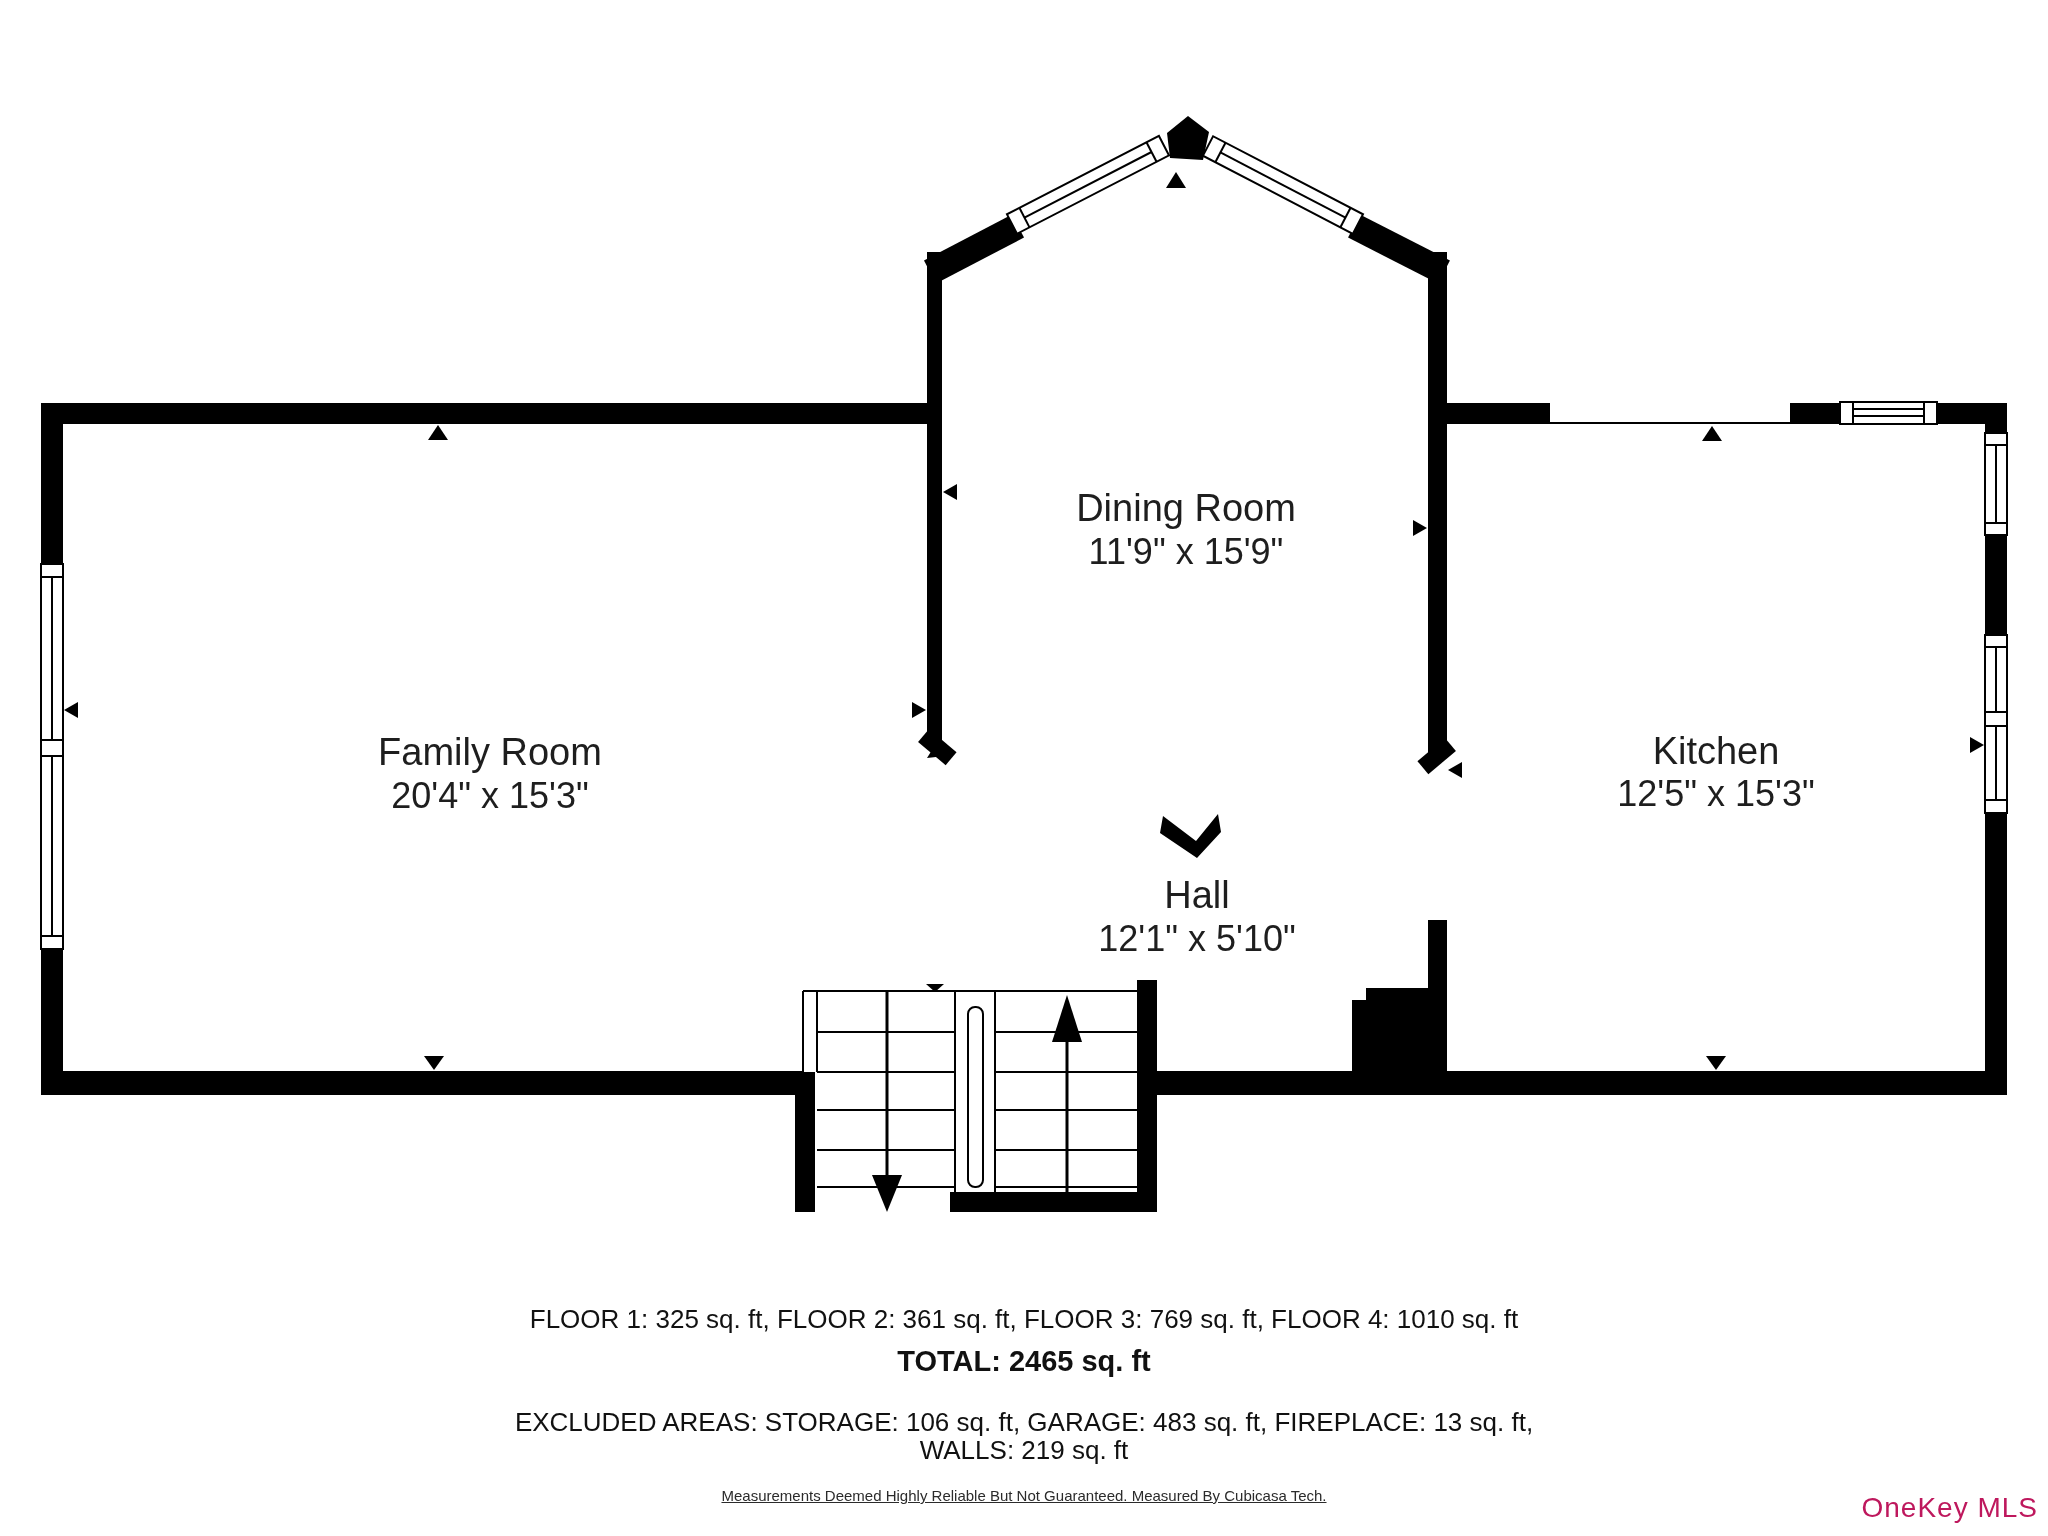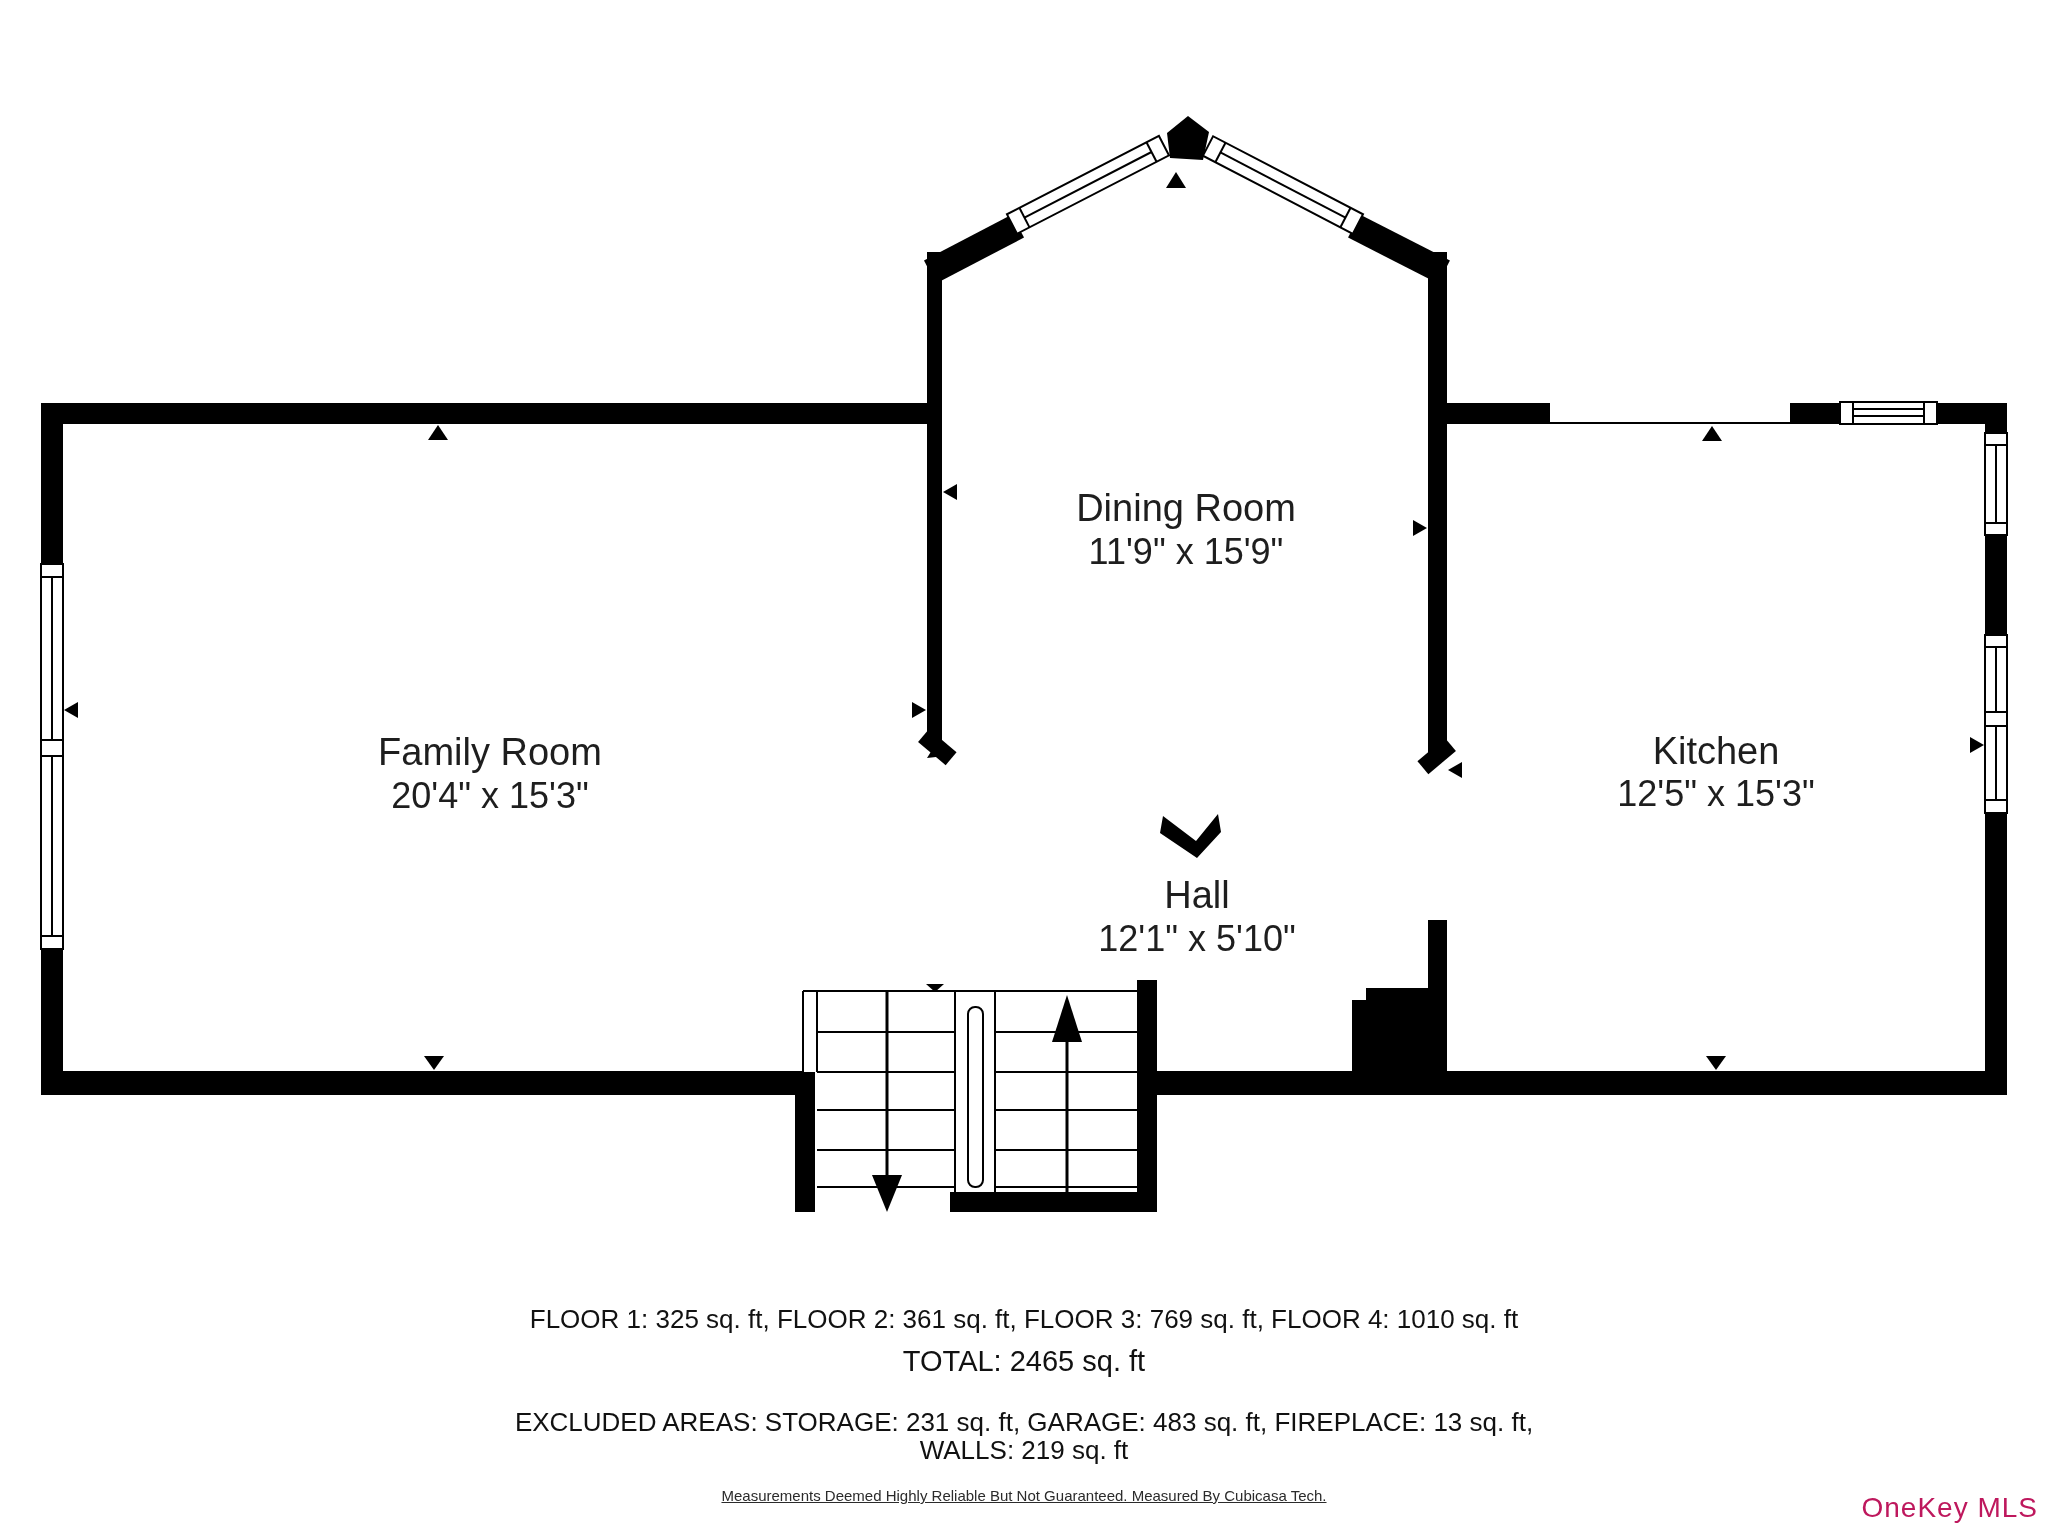--- a/index.html
+++ b/index.html
@@ -3,21 +3,21 @@
 <meta charset="utf-8">
 <style>
   html,body{margin:0;padding:0;background:#ffffff;}
   body{width:2048px;height:1536px;position:relative;overflow:hidden;
        font-family:"Liberation Sans", sans-serif;}
   .plan{position:absolute;left:0;top:0;}
   svg text{fill:#1e1e1e;}
   .room-title{font-size:38px;}
   .room-dims{font-size:36px;}
   .footer{position:absolute;left:0;width:2048px;text-align:center;color:#111;}
-  .footer-total{top:1346px;font-size:29px;font-weight:normal;line-height:30px;}
+  .footer-total{top:1346px;font-size:29px;font-weight:bold;line-height:30px;}
   .footer-line{font-size:26px;line-height:29px;}
   .footer-l2{top:1305px;} .footer-l3{top:1408px;} .footer-l4{top:1436px;}
   .disclaimer{position:absolute;left:0;top:1487px;width:2048px;text-align:center;
               font-size:15px;color:#2b2b2b;text-decoration:underline;}
   .watermark{position:absolute;right:10px;top:1492px;font-size:28px;
              color:#be185d;letter-spacing:1px;}
 </style>
 </head>
 <body>
 
@@ -189,18 +189,18 @@
     <text class="room-title" x="1716" y="764">Kitchen</text>
     <text class="room-dims" x="1716" y="806">12'5" x 15'3"</text>
 
     <text class="room-title" x="1197" y="908">Hall</text>
     <text class="room-dims" x="1197" y="951">12'1" x 5'10"</text>
   </g>
 </svg>
 
 <div class="footer footer-total">TOTAL: 2465 sq. ft</div>
 <div class="footer footer-line footer-l2">FLOOR 1: 325 sq. ft, FLOOR 2: 361 sq. ft, FLOOR 3: 769 sq. ft, FLOOR 4: 1010 sq. ft</div>
-<div class="footer footer-line footer-l3">EXCLUDED AREAS: STORAGE: 231 sq. ft, GARAGE: 483 sq. ft, FIREPLACE: 13 sq. ft,</div>
+<div class="footer footer-line footer-l3">EXCLUDED AREAS: STORAGE: 106 sq. ft, GARAGE: 483 sq. ft, FIREPLACE: 13 sq. ft,</div>
 <div class="footer footer-line footer-l4">WALLS: 219 sq. ft</div>
 
 <div class="disclaimer">Measurements Deemed Highly Reliable But Not Guaranteed. Measured By Cubicasa Tech.</div>
 
 <div class="watermark">OneKey MLS</div>
 
 </body></html>

